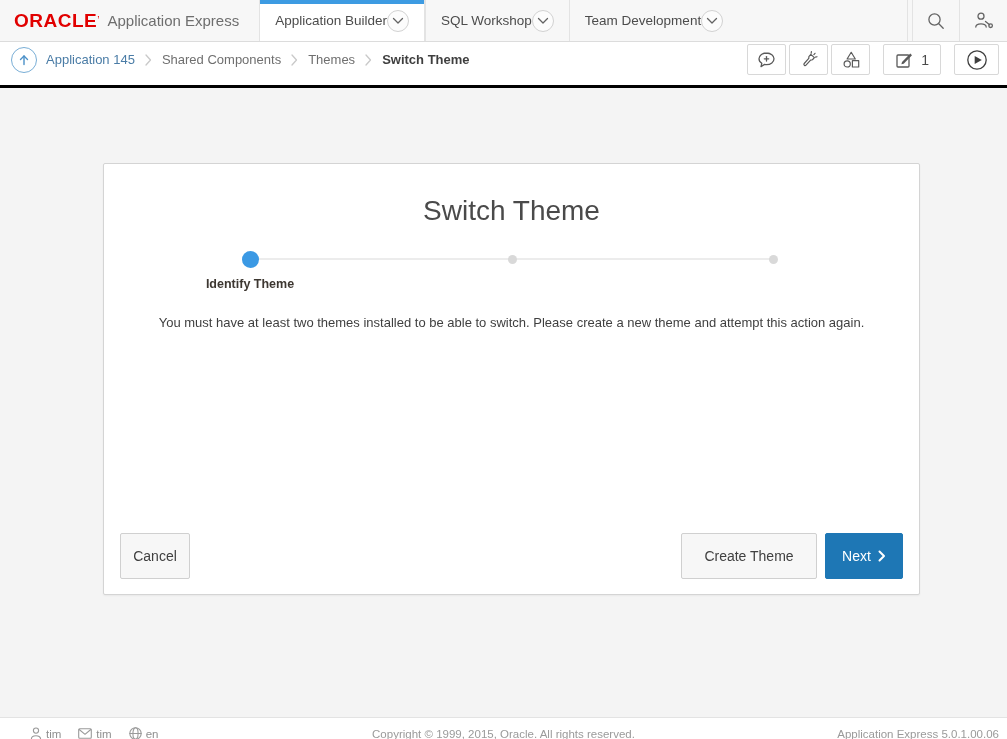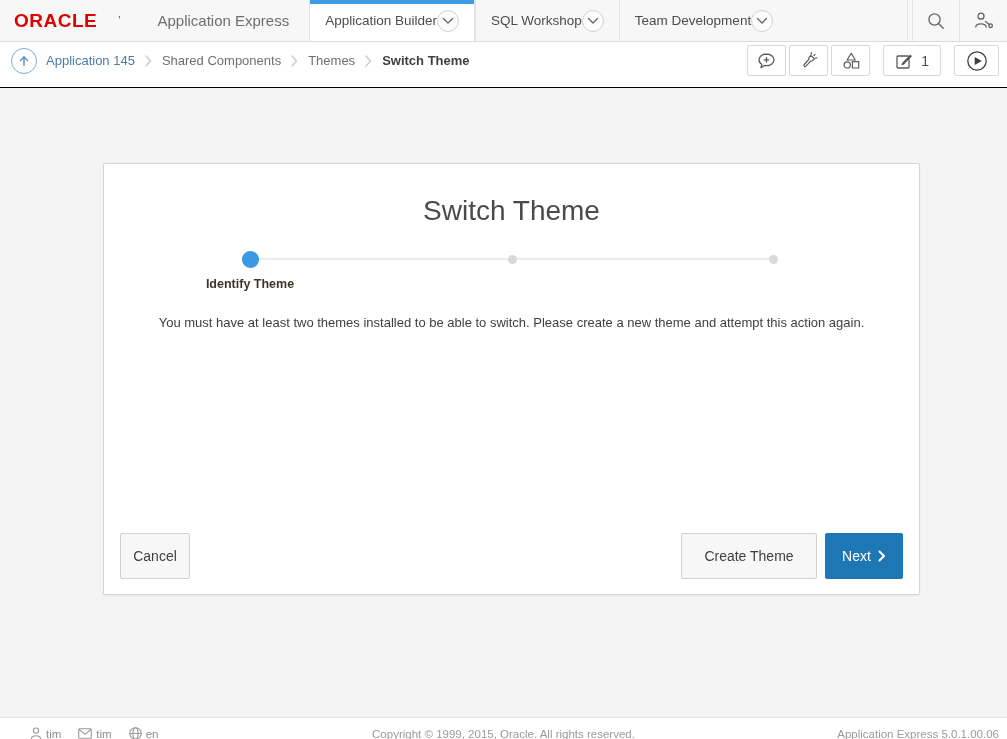--- a/index.html
+++ b/index.html
@@ -1,37 +1,37 @@
 <!DOCTYPE html>
 <html><head>
 <meta charset="utf-8">
 <style>
   * { margin:0; padding:0; box-sizing:border-box; }
   html,body { width:1007px; height:739px; overflow:hidden; background:#fff;
     font-family:"Liberation Sans", sans-serif; position:relative; }
 
   
   .topbar { display:flex; height:42px; background:#f7f7f7; border-bottom:1px solid #dcdcdc; }
-  .logo { display:flex; align-items:center; padding:0 20px 0 14px; cursor:pointer;gap:21px; }
+  .logo { display:flex; align-items:center; padding:0 20px 0 14px; cursor:pointer; }
   .brand { color:#e10000; font-weight:700; font-size:19px; letter-spacing:.5px; }
   .brand-mark { color:#e10000; font-size:10px; vertical-align:top; margin-right:4px; }
-  .product { color:#6e6e6e; font-size:15px; margin-left:12px; white-space:nowrap; }
+  .product { color:#6e6e6e; font-size:15px; margin-left:4px; white-space:nowrap; }
   .tab { display:flex; align-items:center; padding:0 15px; border-left:1px solid #e3e3e3;
     color:#4c4c4c; font-size:13.5px; cursor:pointer; white-space:nowrap; }
   .tab.active { background:#fff; box-shadow:inset 0 4px 0 #3d9be2; border-right:1px solid #e3e3e3; }
   .chevcircle { width:22px; height:22px; border:1px solid #d2d2d2; border-radius:50%;
     display:flex; align-items:center; justify-content:center; background:#fcfcfc; flex:0 0 auto; }
   .topbar-right { margin-left:auto; display:flex; }
   .topbar-gap { width:5px; border-left:1px solid #e3e3e3; }
   .iconbtn { display:flex; align-items:center; justify-content:center; gap:5px;
     border-left:1px solid #e3e3e3; padding:0 13px; cursor:pointer; }
   svg.stroke { fill:none; stroke:#636363; stroke-width:1.3; stroke-linecap:round; stroke-linejoin:round; }
 
   
-  .crumbbar { height:46px; background:#fff; border-bottom:1px solid #000000;
+  .crumbbar { height:46px; background:#fff; border-bottom:3px solid #000000;
     display:flex; align-items:center; padding:0 8px 8px 11px; }
   .homebtn { width:26px; height:26px; border:1px solid #79aed6; border-radius:50%;
     display:flex; align-items:center; justify-content:center; cursor:pointer; flex:0 0 auto; }
   .crumbs { display:flex; align-items:center; gap:10px; margin-left:9px; font-size:13px; }
   .crumb-link { color:#4a7ca6; cursor:pointer; white-space:nowrap; }
   .crumb-mid { color:#6f6f6f; cursor:pointer; white-space:nowrap; }
   .crumb-current { color:#3f3f3f; font-weight:700; white-space:nowrap; }
   .crumb-toolbar { margin-left:auto; display:flex; align-items:center; }
   .tbtn { height:31px; min-width:39px; border:1px solid #d8d8d8; border-radius:2px; background:#fff;
     display:flex; align-items:center; justify-content:center; gap:7px; cursor:pointer; margin-left:3px; }

